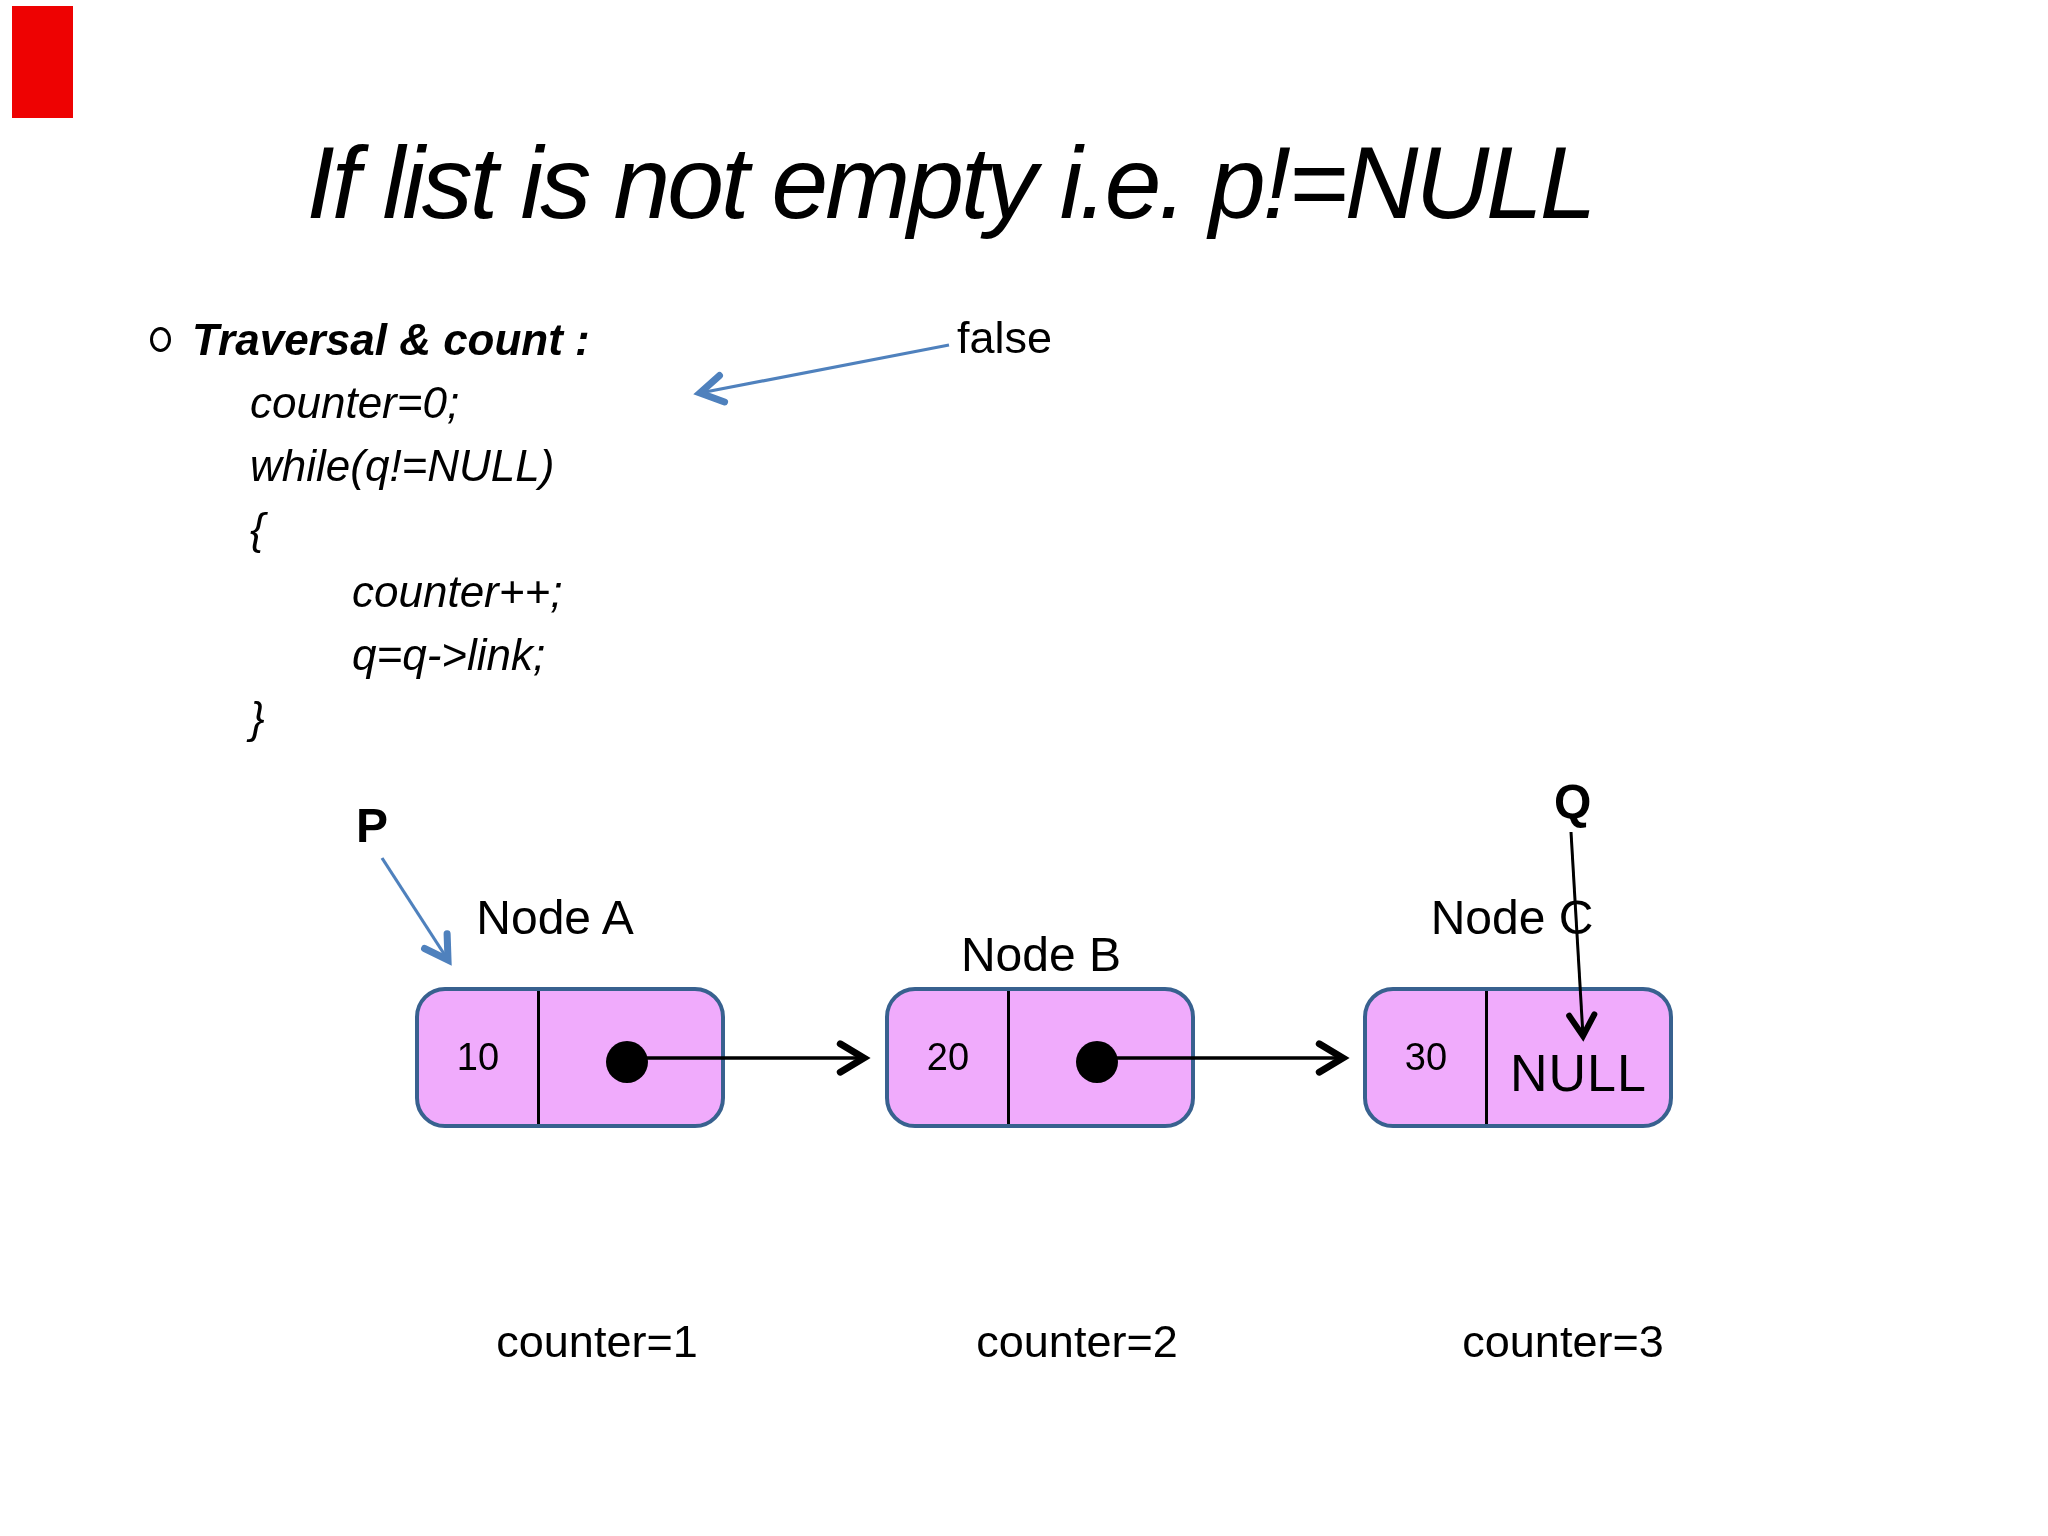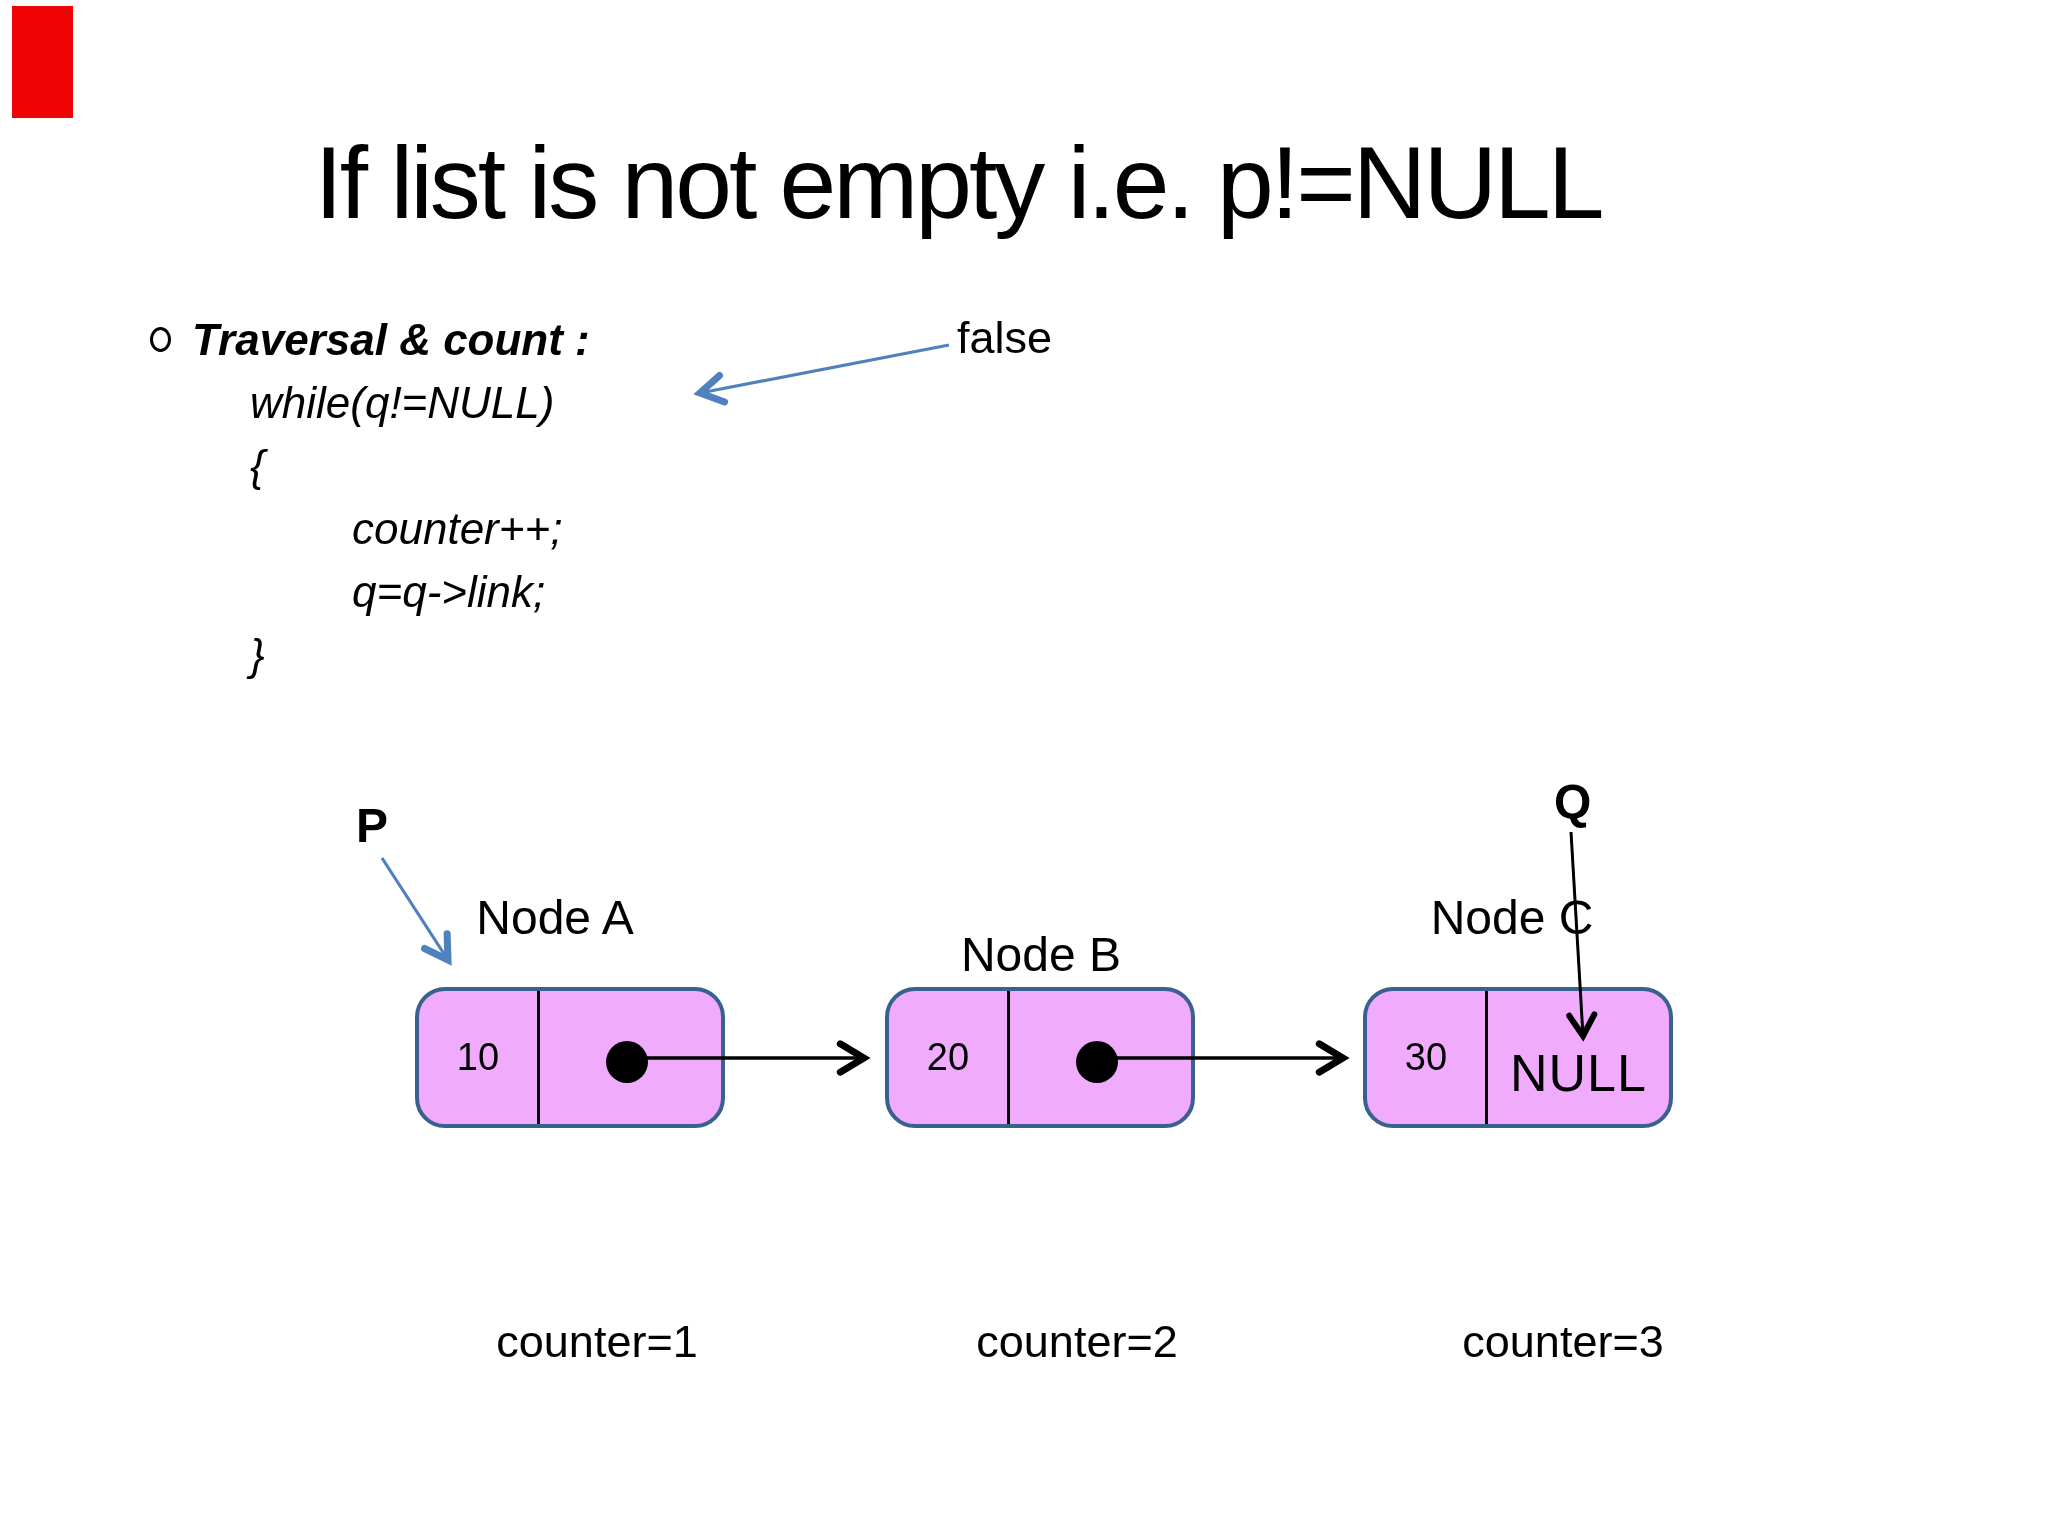--- a/index.html
+++ b/index.html
@@ -8,23 +8,23 @@
     width:2048px;height:1536px;
     background:#ffffff;
     overflow:hidden;
     font-family:"Liberation Sans", sans-serif;
     color:#000;
   }
   
   .red-bar{position:absolute;left:12px;top:6px;width:61px;height:112px;background:#ee0202;}
   
   .title{
-    position:absolute;left:16px;top:128px;width:1884px;
+    position:absolute;left:8px;top:128px;width:1884px;
     text-align:center;font-size:102px;line-height:110px;
-    letter-spacing:-3px;font-weight:400;white-space:nowrap;
+    letter-spacing:-3px;font-weight:400;white-space:nowrap;font-style:italic;
   }
   
   .codeblock{position:absolute;left:150px;top:308px;font-size:44px;line-height:63px;white-space:nowrap;}
   .codeline{height:63px;font-style:italic;}
   .bullet-line{display:flex;align-items:center;font-weight:bold;}
   .bullet-ring{
     display:inline-block;width:21px;height:25px;border:3px solid #000;
     border-radius:50%;margin-right:21px;box-sizing:border-box;
   }
   .ind1{padding-left:100px;}
@@ -75,20 +75,21 @@
 
   <div class="red-bar"></div>
 
   <div class="title">If list is not empty i.e. p!=NULL</div>
 
   <div class="codeblock">
     <div class="codeline bullet-line">
       <span class="bullet-ring"></span>
       <span>Traversal &amp; count :</span>
     </div>
+    <div class="codeline ind1">counter=0;</div>
     <div class="codeline ind1">while(q!=NULL)</div>
     <div class="codeline ind1">{</div>
     <div class="codeline ind2">counter++;</div>
     <div class="codeline ind2">q=q-&gt;link;</div>
     <div class="codeline ind1">}</div>
   </div>
 
   <div class="lbl false-lbl">false</div>
   <div class="lbl p-lbl">P</div>
   <div class="lbl q-lbl">Q</div>

